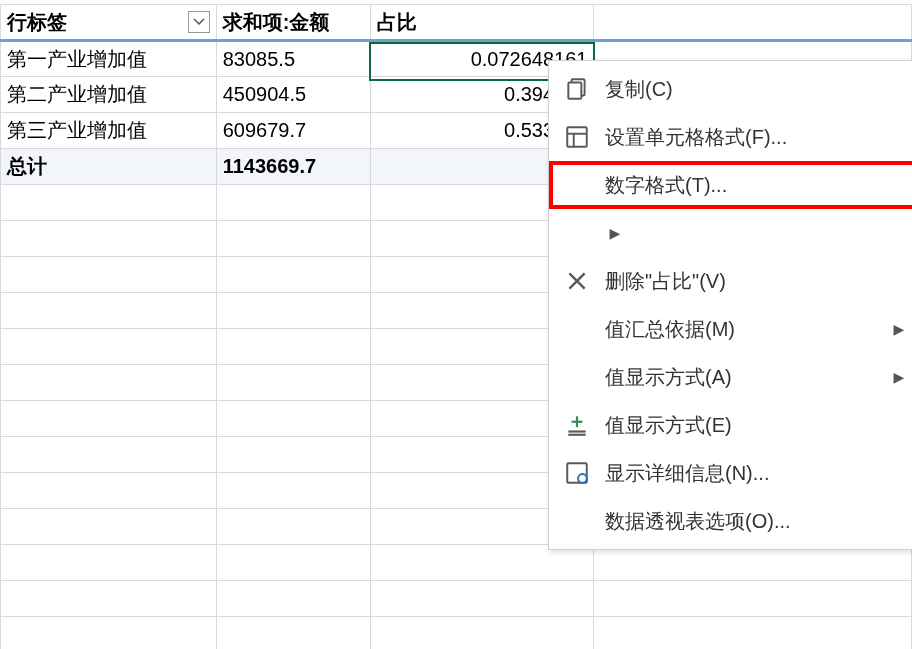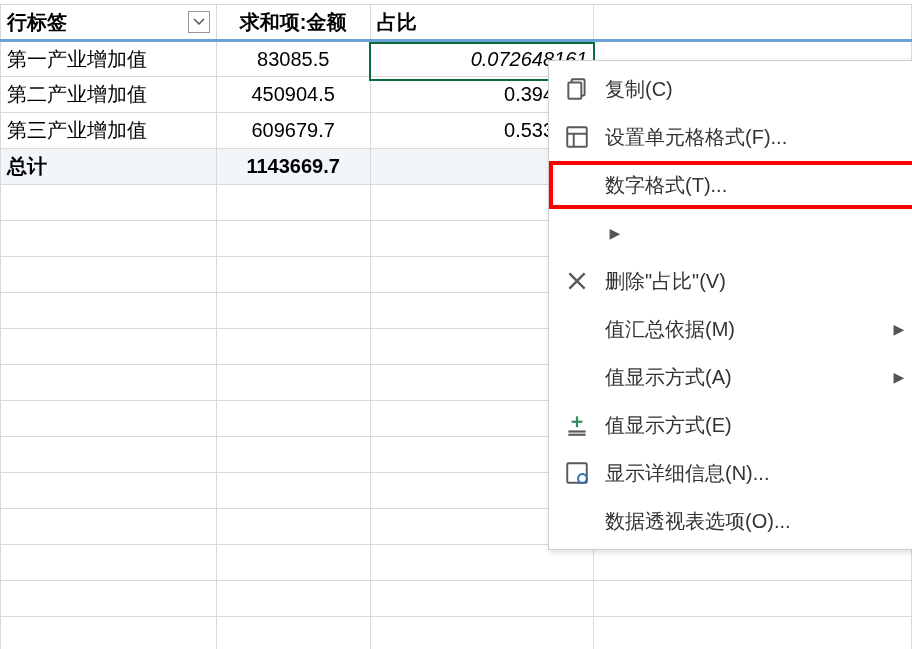--- a/index.html
+++ b/index.html
@@ -19,21 +19,21 @@
     left: 0;
     border-collapse: collapse;
   }
   .grid td {
     border: 1px solid #d9d9d9;
     height: 36px;
     padding: 0 6px;
     vertical-align: middle;
   }
   .colA { width: 216px; font-family: Liberation Mono, monospace; }
-  .colB { width: 154px; text-align: center; margin-top: 24px; }
+  .colB { width: 154px; text-align: left; margin-top: 24px; }
   .colC { width: 224px; text-align: left; padding-left: 6px; margin-left: 24px; }
   .colD { width: 318px; }
   .hdr-row td {
     border-bottom: 3px solid #6aa2d8;
     font-weight: bold;
   }
   .total-row td {
     background: #f2f6fb;
     font-weight: bold;
   }
@@ -107,21 +107,21 @@
       </span>
     </td>
     <td class="colB">求和项:金额</td>
     <td class="colC">占比</td>
     <td class="colD"></td>
   </tr>
 
   <tr>
     <td class="colA">第一产业增加值</td>
     <td class="colB">83085.5</td>
-    <td class="colC" style="text-align:right;font-style:italic;">0.072648161</td>
+    <td class="colC" style="text-align:right;">0.072648161</td>
     <td class="colD"></td>
   </tr>
   <tr>
     <td class="colA">第二产业增加值</td>
     <td class="colB">450904.5</td>
     <td class="colC" style="text-align:right;">0.394261</td>
     <td class="colD"></td>
   </tr>
   <tr>
     <td class="colA">第三产业增加值</td>

